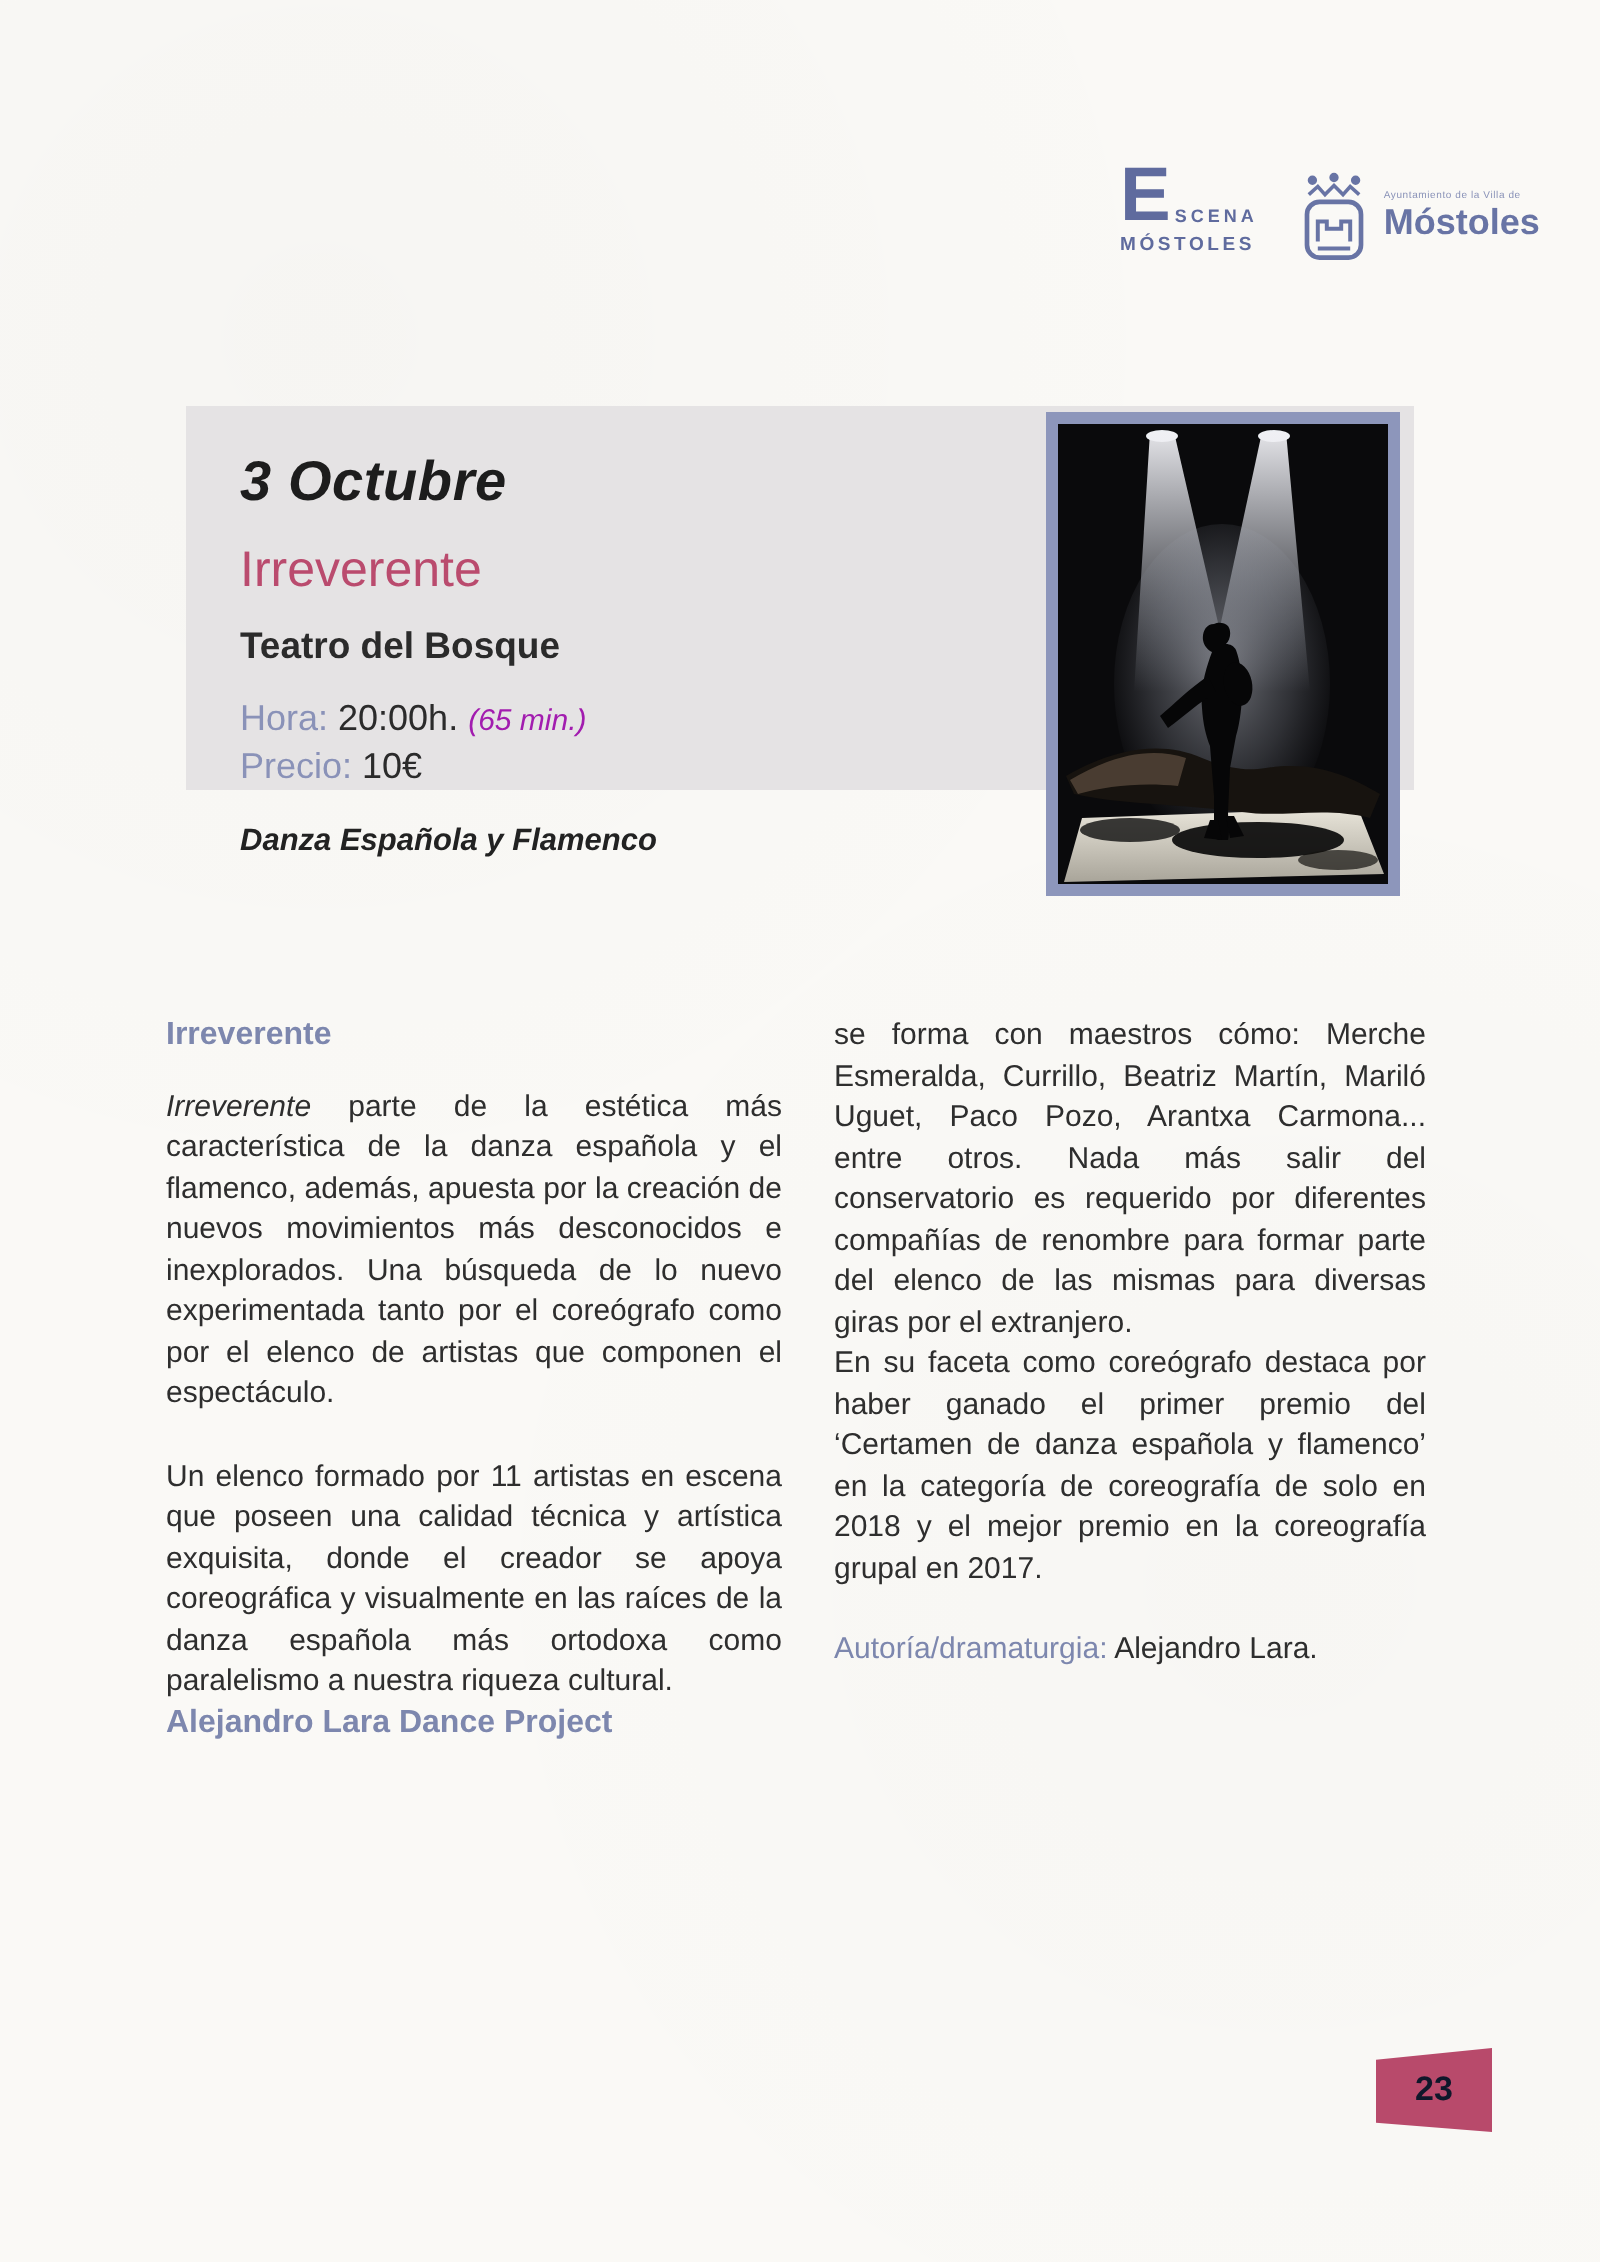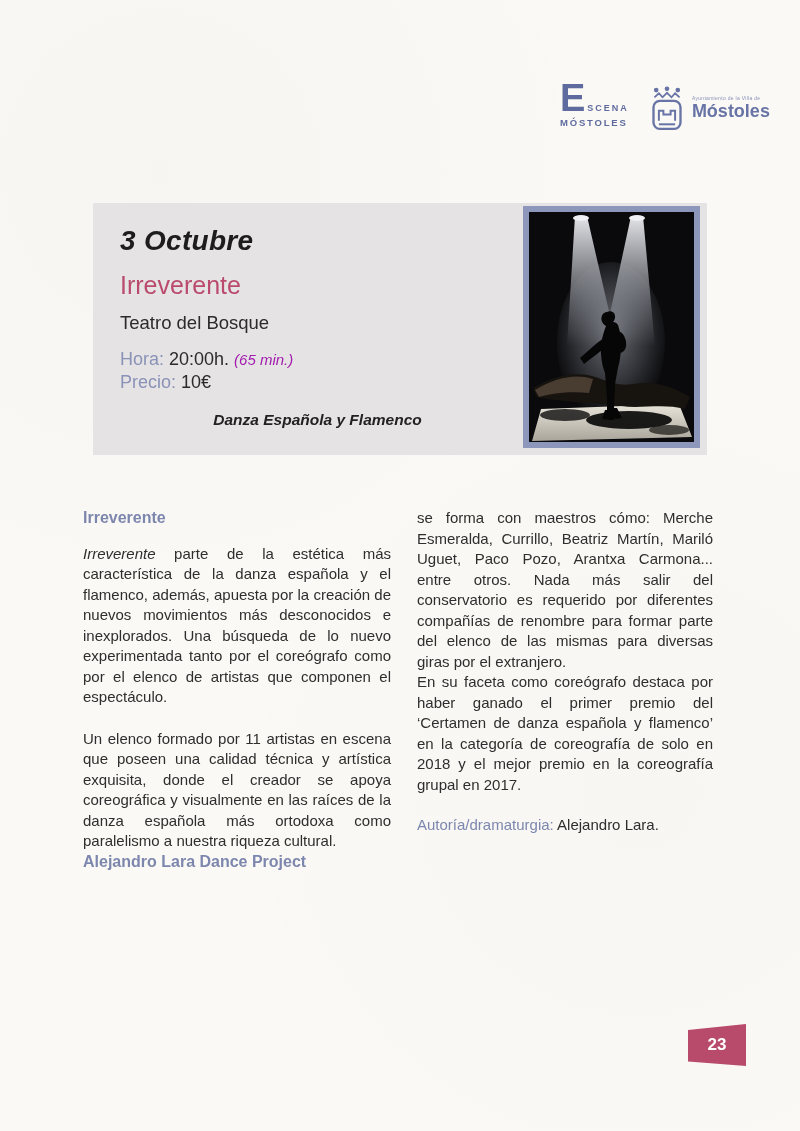--- a/index.html
+++ b/index.html
@@ -21,30 +21,30 @@
   .escena-top{display:flex;align-items:flex-end;}
   .escena-e{font-size:38px;font-weight:bold;line-height:0.78;}
   .escena-scena{font-size:9px;font-weight:bold;letter-spacing:2px;margin-left:2px;margin-bottom:1px;}
   .escena-mostoles{font-size:9.5px;font-weight:bold;letter-spacing:1.8px;margin-top:3px;}
   .ayto{display:flex;align-items:center;gap:7px;color:#6874a5;margin-top:2px;}
   .ayto-text{display:flex;flex-direction:column;line-height:1.1;}
   .ayto-small{font-size:5px;letter-spacing:0.3px;color:#8a93b8;}
   .ayto-name{font-size:18px;font-weight:bold;margin-top:1px;}
 
   
-  .card{position:absolute;left:93px;top:203px;width:614px;height:252px;background:#e5e3e4;}
+  .card{position:absolute;left:93px;top:203px;width:614px;height:192px;background:#e5e3e4;}
   .card-info{position:absolute;left:27px;top:22px;width:395px;}
   .card-date{font-size:28px;font-weight:bold;font-style:italic;color:#1d1d1d;margin:0;letter-spacing:0.3px;}
   .card-title{font-size:25px;font-weight:normal;color:#ba4b6e;margin:14px 0 0 0;}
-  .card-venue{font-size:18.5px;margin-top:12px;color:#2b2b2b;}
+  .card-venue{font-size:18.5px;margin-top:12px;color:#2b2b2b;font-weight:bold;}
   .card-meta{margin-top:14px;font-size:18px;line-height:23px;}
   .meta-label{color:#8a92b8;}
   .meta-value{color:#2b2b2b;text-align:center;}
   .meta-duration{font-style:italic;font-size:15px;color:#a21caf;}
-  .card-genre{font-weight:bold;font-style:italic;font-size:15.5px;margin-top:17px;color:#222;text-align:center;}
+  .card-genre{font-weight:bold;font-style:italic;font-size:15.5px;margin-top:17px;color:#222;}
 
   .photo-frame{position:absolute;left:430px;top:3px;width:177px;height:242px;
     border:6px solid #8d96bb;box-sizing:border-box;background:#0a0a0c;margin:0;}
   .photo-frame svg{display:block;width:100%;height:100%;}
 
   
   .columns{position:absolute;left:83px;top:508px;width:640px;display:flex;gap:26px;}
   .col{font-size:15px;line-height:20.5px;color:#2e2e2e;}
   .col-left{width:308px;}
   .col-right{width:296px;}
@@ -55,21 +55,21 @@
   .mt-h{}
   .credit{margin-top:20px;text-align:left;line-height:20.5px;}
   .credit + .credit{margin-top:17px;}
   .credit-label{color:#7d87ae;}
   .credit-value{color:#2e2e2e;}
 
   
   .page-badge{position:absolute;left:688px;top:1024px;width:58px;height:42px;
     background:#b84a6b;clip-path:polygon(0 14%,100% 0,100% 100%,0 89%);
     display:flex;align-items:center;justify-content:center;
-    color:#ffffff;font-weight:bold;font-size:17px;}
+    color:#0f172a;font-weight:bold;font-size:17px;}
 </style>
 </head>
 <body>
 
 <div class="page">
 
   <div class="logos">
     <div class="escena">
       <div class="escena-top">
         <span class="escena-e">E</span>

